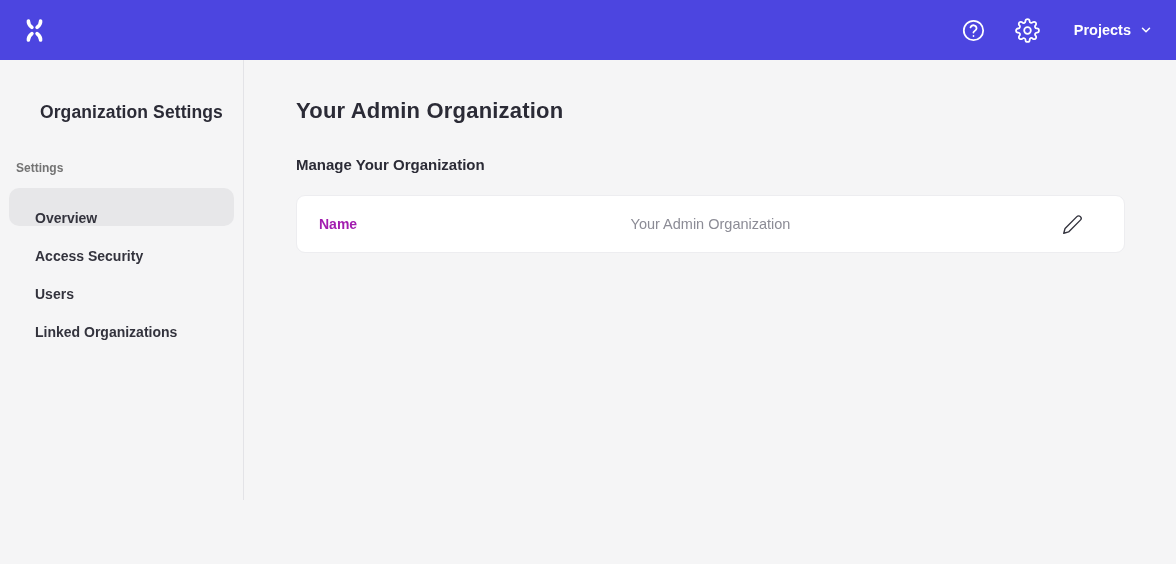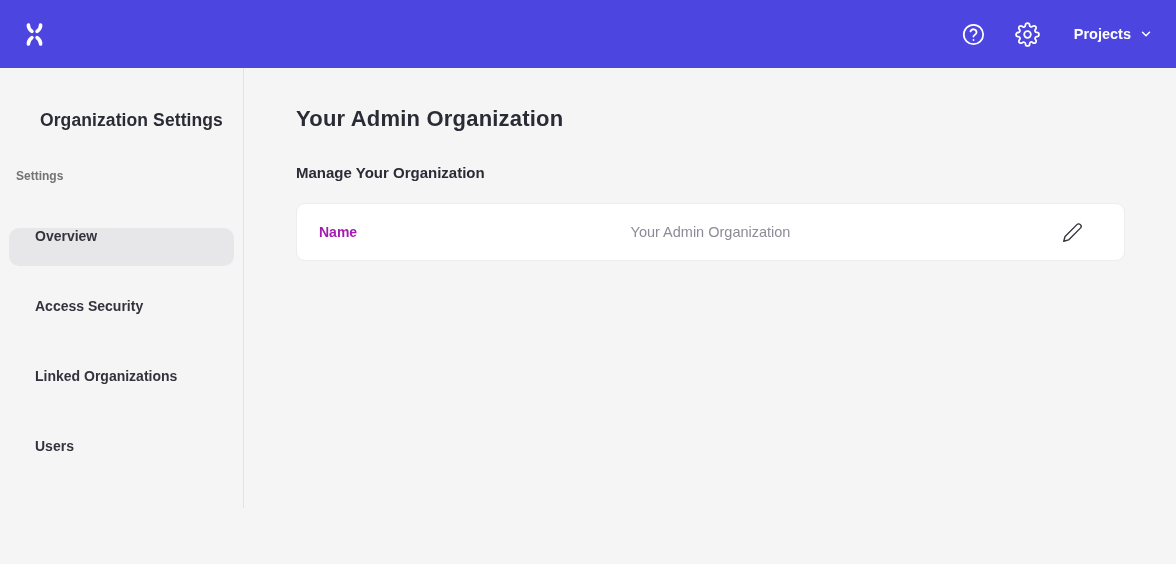--- a/index.html
+++ b/index.html
@@ -8,21 +8,21 @@
     width: 1176px;
     height: 564px;
     overflow: hidden;
     font-family: "Liberation Sans", sans-serif;
     background: #f5f5f6;
     color: #2b2b36;
   }
 
   
   .topbar {
-    height: 68px;
+    height: 60px;
     background: #4c45e0;
     display: flex;
     align-items: center;
     justify-content: space-between;
     padding: 0 24px 0 18px;
   }
   .topbar-left { display: flex; align-items: center; }
   .logo-btn {
     width: 32px; height: 32px;
     display: flex; align-items: center; justify-content: center;
@@ -83,28 +83,27 @@
   }
   .sidebar-nav {
     margin-top: 13px;
     padding: 0 9px;
     display: flex;
     flex-direction: column;
   }
   .nav-item {
     height: 38px;
     display: flex;
-    align-items: flex-start;
+    align-items: flex-end;
     padding-left: 26px;
     font-size: 14px;
     font-weight: 600;
     color: #33333d;
     border-radius: 10px;
     cursor: pointer;
-    margin-top: 32px;
   }
   .nav-item.selected {
     background: #e7e7e9;
   }
 
   
   .main {
     flex: 1;
     padding: 38px 51px 0 52px;
   }
@@ -199,24 +198,24 @@
     <h2 class="sidebar-title">Organization Settings</h2>
     <div class="sidebar-section-label">Settings</div>
     <nav class="sidebar-nav">
       <div class="nav-item selected">
         <span>Overview</span>
       </div>
       <div class="nav-item">
         <span>Access Security</span>
       </div>
       <div class="nav-item">
+        <span>Users</span>
+      </div>
+      <div class="nav-item">
         <span>Linked Organizations</span>
-      </div>
-      <div class="nav-item">
-        <span>Users</span>
       </div>
     </nav>
   </aside>
 
   <main class="main">
     <h1 class="page-title">Your Admin Organization</h1>
     <h3 class="section-title">Manage Your Organization</h3>
 
     <div class="field-card">
       <span class="field-label">Name</span>

